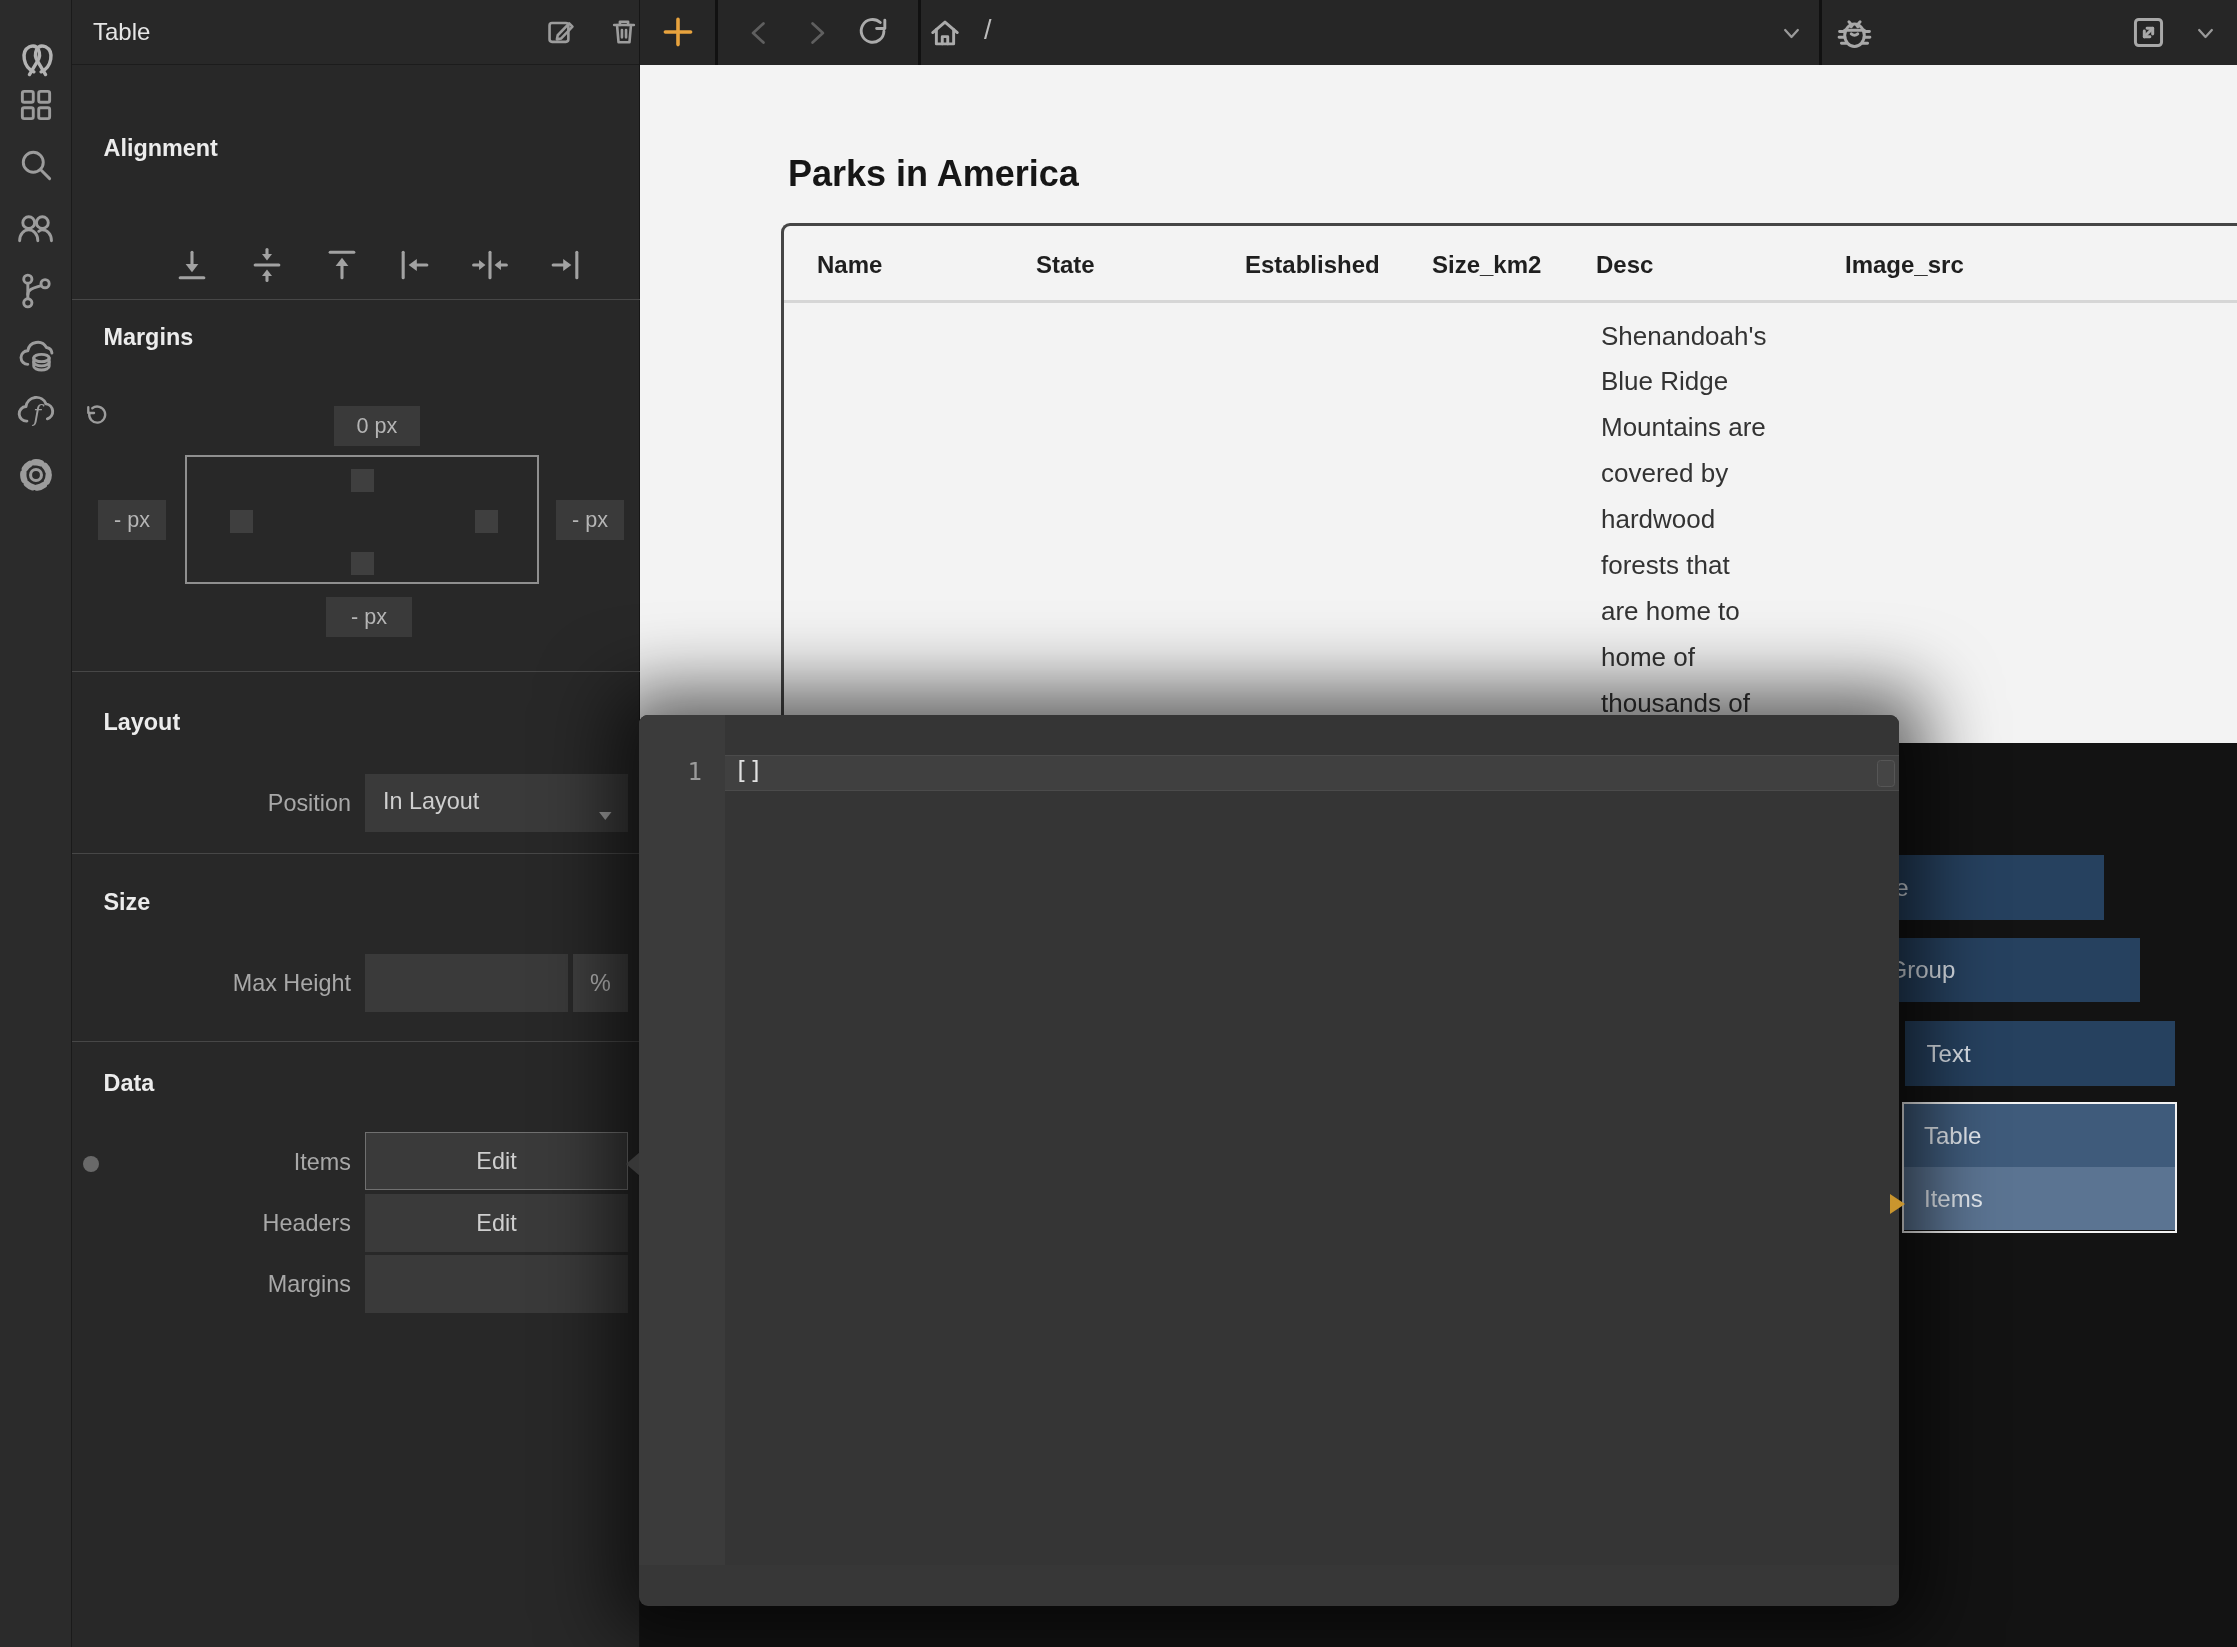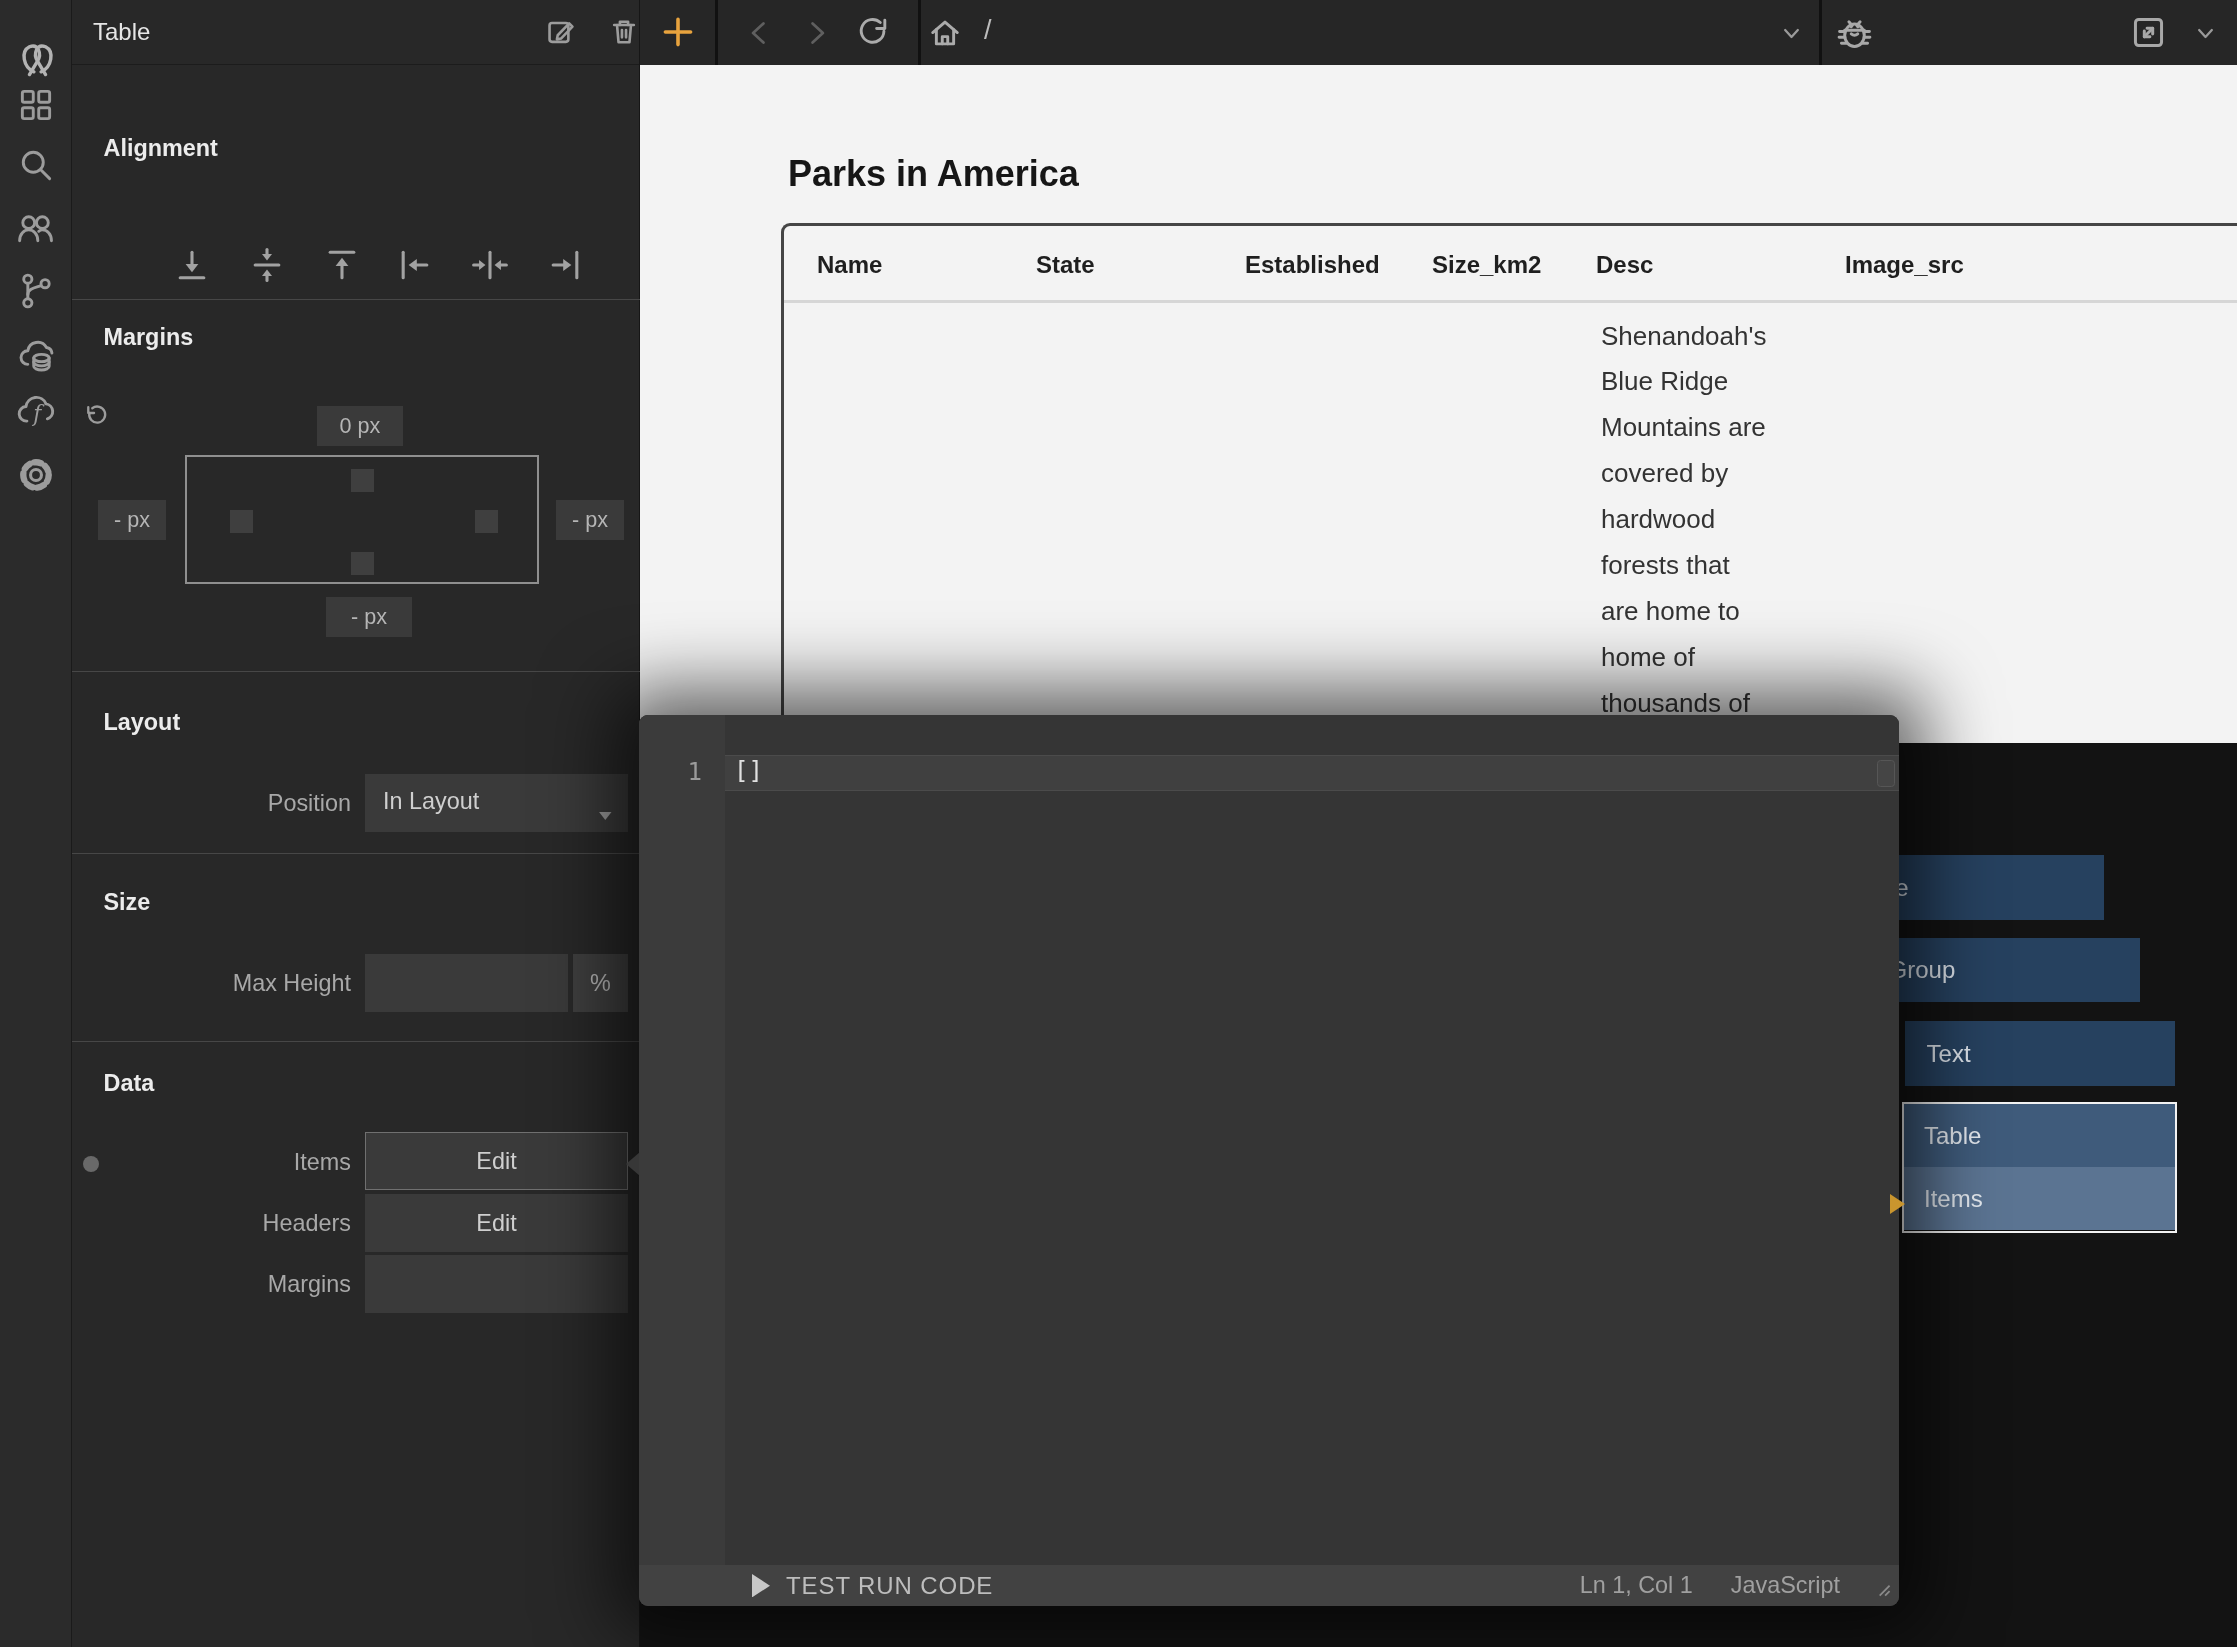--- a/index.html
+++ b/index.html
@@ -206,21 +206,21 @@
           <polygon points="20,15.5 20,28.5 29,22"></polygon>
       </svg></span>
     <div class="divider" style="top:299px"></div>
 
     <div class="sec-h" style="top:324px">Margins</div>
     <span class="abs" style="left:9px;top:401px">
       <svg width="32" height="32" viewBox="0 0 44 44" class="ic">
         <path d="M10 8.5 v8 h8"></path>
           <path d="M11.5 16.5 a11 11 0 1 0 4 -6.5"></path>
       </svg></span>
-    <div class="mini-btn" style="left:245px;top:406px;width:86px;height:40px">0 px</div>
+    <div class="mini-btn" style="left:262px;top:406px;width:86px;height:40px">0 px</div>
     <div class="abs" style="left:113px;top:455px;width:354px;height:129px;border:2.7px solid #8f8f8f">
       <div class="handle" style="left:164px;top:11.7px"></div>
       <div class="handle" style="left:43px;top:53px"></div>
       <div class="handle" style="left:288px;top:53px"></div>
       <div class="handle" style="left:164px;top:95px"></div>
     </div>
     <div class="mini-btn" style="left:26px;top:500px;width:68px;height:40px">- px</div>
     <div class="mini-btn" style="left:484px;top:500px;width:68px;height:40px">- px</div>
     <div class="mini-btn" style="left:254px;top:597px;width:86px;height:40px">- px</div>
     <div class="divider" style="top:671px"></div>
@@ -364,33 +364,16 @@
 
   <div class="modal">
     <div class="modal-arrow"></div>
     <div class="editor">
       <div class="gutter"></div>
       <div class="cur-line"></div>
       <div class="lineno">1</div>
       <div class="codetext">[]</div>
       <div class="sb-thumb"></div>
     </div>
-    <div class="runbar">
-      <span style="margin-left:113px;display:inline-flex">
-        <svg width="18" height="23.4" viewBox="0 0 20 26">
-            <polygon points="0,0 0,26 20,13" fill="#c8c8c8"></polygon>
-          </svg>
-      </span>
-      <span class="runlabel">TEST RUN CODE</span>
-      <span class="barright">
-        <span>Ln 1, Col 1</span>
-        <span>JavaScript</span>
-      </span>
-      <span class="abs" style="right:7.2px;bottom:5.4px">
-        <svg width="14.4" height="14.4" viewBox="0 0 16 16">
-          <path d="M3 14 L14 3 M9 14 L14 9" stroke="#8a8a8a" stroke-width="2" fill="none"></path>
-        </svg>
-      </span>
-    </div>
   </div>
 
 </div>
 
 
 </body></html>

